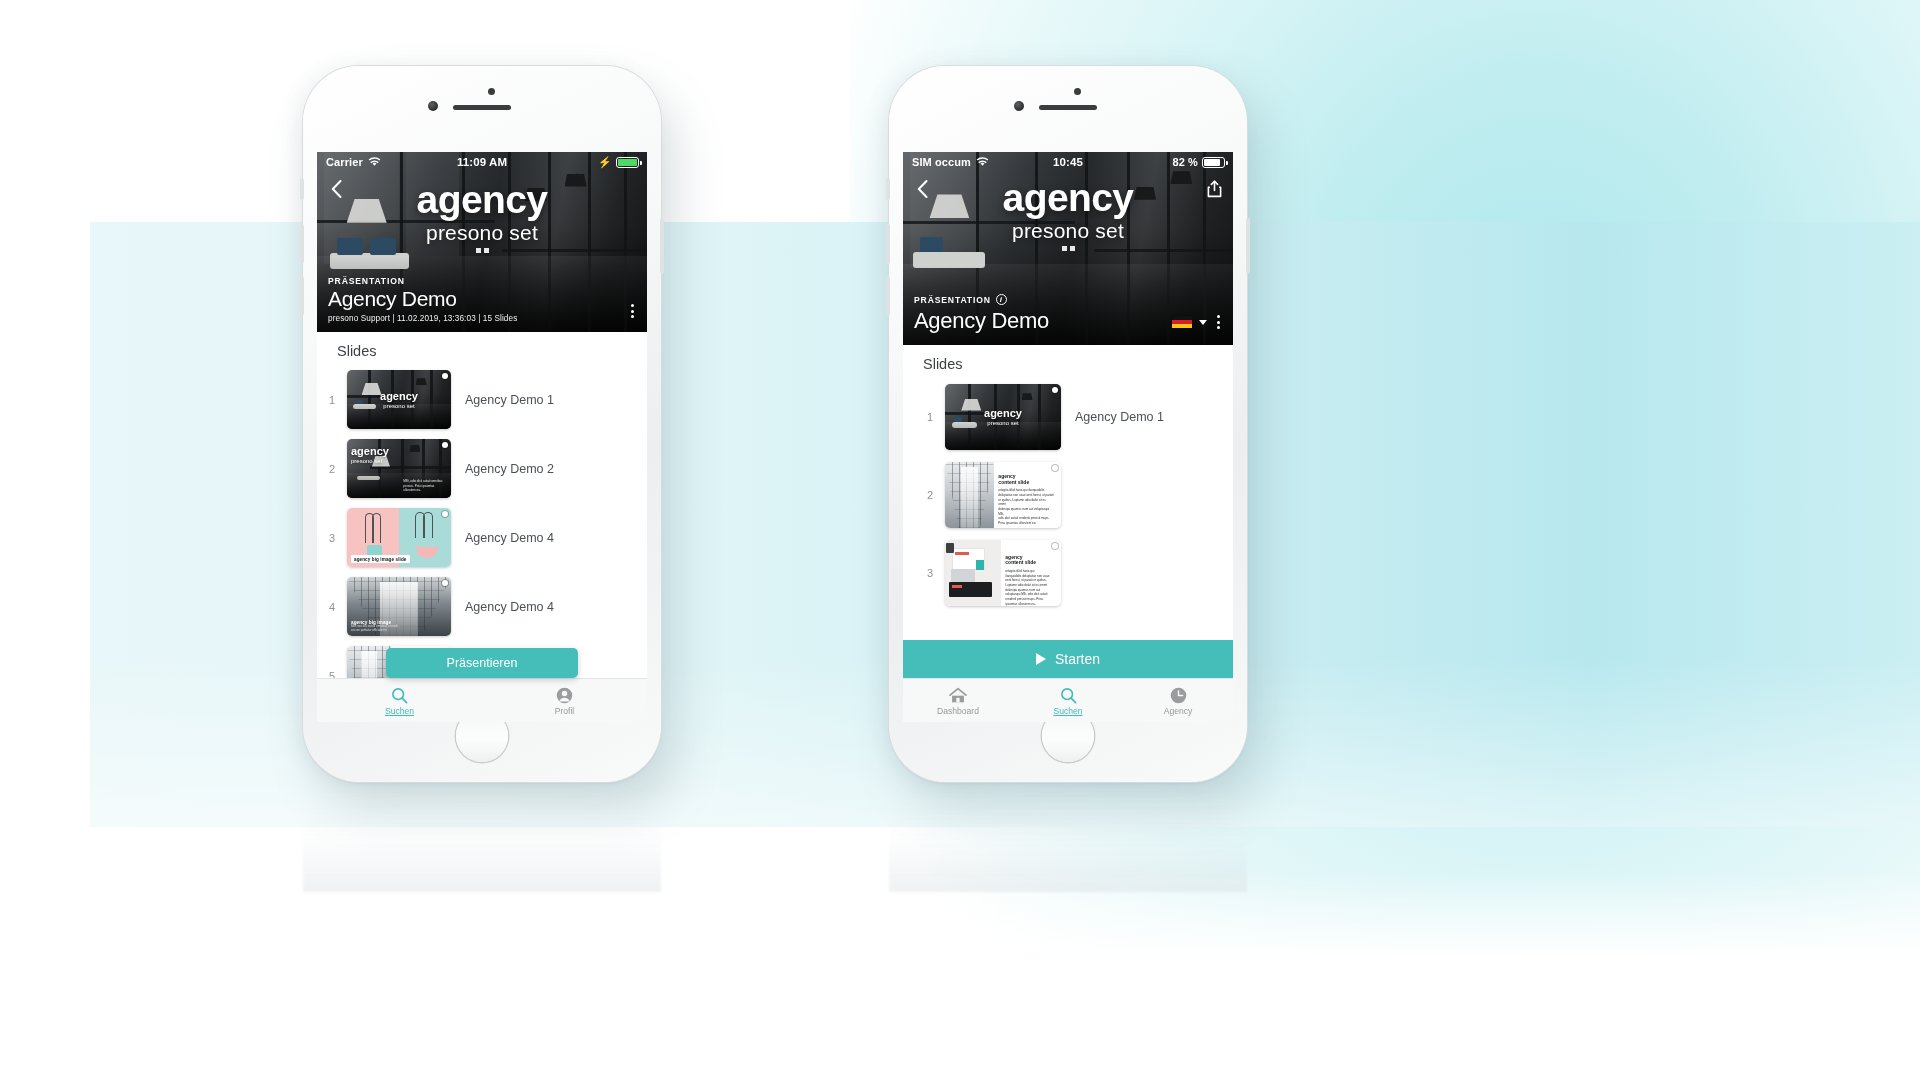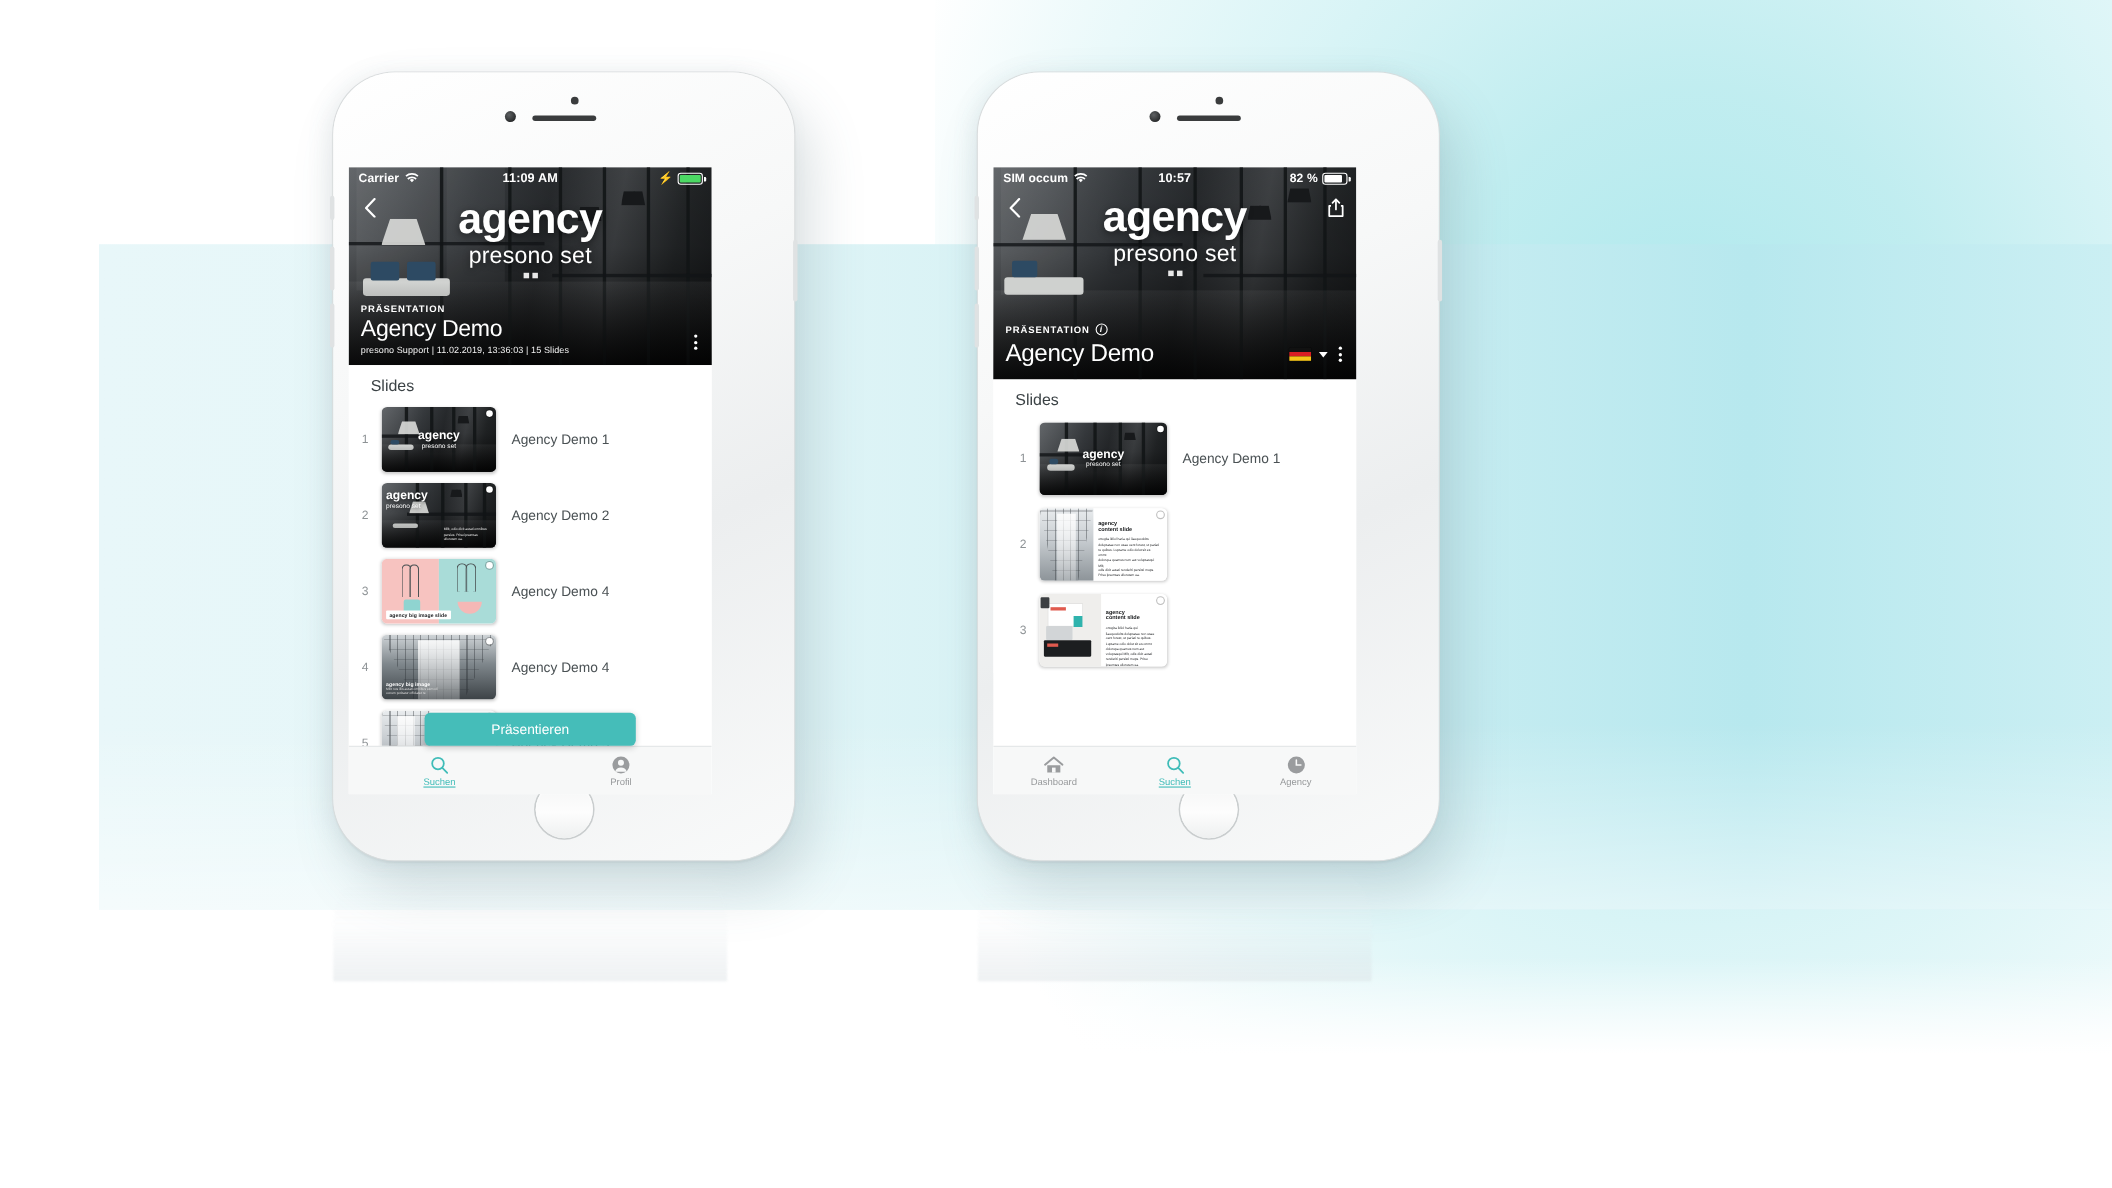--- a/index.html
+++ b/index.html
@@ -29,21 +29,21 @@
     background: linear-gradient(180deg, rgba(255,255,255,0) 72%, rgba(255,255,255,.55) 100%);
   }
   .bg-floor {
     position: absolute; left: 0; right: 0; bottom: 0; height: 210px;
     background: linear-gradient(180deg, rgba(255,255,255,0) 0%, #ffffff 42%);
   }
 
   
   .phone {
     position: absolute;
-    width: 419px; height: 716px;
+    width: 358px; height: 716px;
     border-radius: 56px;
     background: linear-gradient(155deg, #ffffff 0%, #f7f8f8 34%, #eceeef 62%, #f9fafa 100%);
     box-shadow:
       0 0 0 1px #d9dcdd,
       0 2px 2px rgba(0,0,0,.05),
       14px 26px 48px rgba(80,110,120,.22),
       -6px 0 18px rgba(120,140,150,.10);
     padding: 0;
   }
   #phone-left  { left: 303px; top: 66px; }
@@ -568,21 +568,21 @@
         <div class="sb-left">
           <span>SIM occum</span>
           <span class="wifi">
             <svg viewBox="0 0 16 12" width="13" height="10">
               <path d="M8 10.6 5.6 7.9a3.6 3.6 0 0 1 4.8 0z" fill="#fff"></path>
               <path d="M8 6.1c1.5 0 2.9.55 4 1.5l1.3-1.45A8 8 0 0 0 8 4.1a8 8 0 0 0-5.3 2.05L4 7.6A6 6 0 0 1 8 6.1z" fill="#fff"></path>
               <path d="M8 2.1c2.3 0 4.4.83 6 2.2l1.3-1.45A10.8 10.8 0 0 0 8 .1 10.8 10.8 0 0 0 .7 2.85L2 4.3A8.9 8.9 0 0 1 8 2.1z" fill="#fff"></path>
             </svg>
           </span>
         </div>
-        <div class="sb-time">10:57</div>
+        <div class="sb-time">10:45</div>
         <div class="sb-right">
           <span>82 %</span>
           <span class="batt-shell batt-white">
               <span class="batt-fill"></span>
             </span>
         </div>
       </div>
 
       <div class="hero-back" style="left:6px;top:24px">
         <svg width="11" height="18" viewBox="0 0 11 18">
@@ -703,20 +703,26 @@
             voluptasqui Mllt, odis dicit autati<br>
             renderiti persisti mups. Prisu<br>
             ipsumtas ullorutem ea.
           </div>
           <div class="corner-dot"></div>
         </div>
         <div class="stitle"></div>
       </div>
     </div>
 
+    <div style="position:absolute;left:0;right:0;bottom:44px">
+      <div class="btn-full">
+        <span class="play-tri"></span>
+        <span>Starten</span>
+      </div>
+    </div>
 
     <div class="tabbar" style="position:absolute;left:0;right:0;bottom:0">
       <div class="tab">
         <span class="ic">
           <svg width="18" height="17" viewBox="0 0 20 18">
               <path d="M1.2 8.6 10 1.4l8.8 7.2" stroke="#9a9c9e" stroke-width="2" fill="none" stroke-linecap="round" stroke-linejoin="round"></path>
               <path d="M3.4 9.2v7.4h13.2V9.2" fill="#9a9c9e"></path>
               <rect x="8.2" y="11.6" width="3.6" height="5" fill="#f7f8f8"></rect>
             </svg>
         </span>

